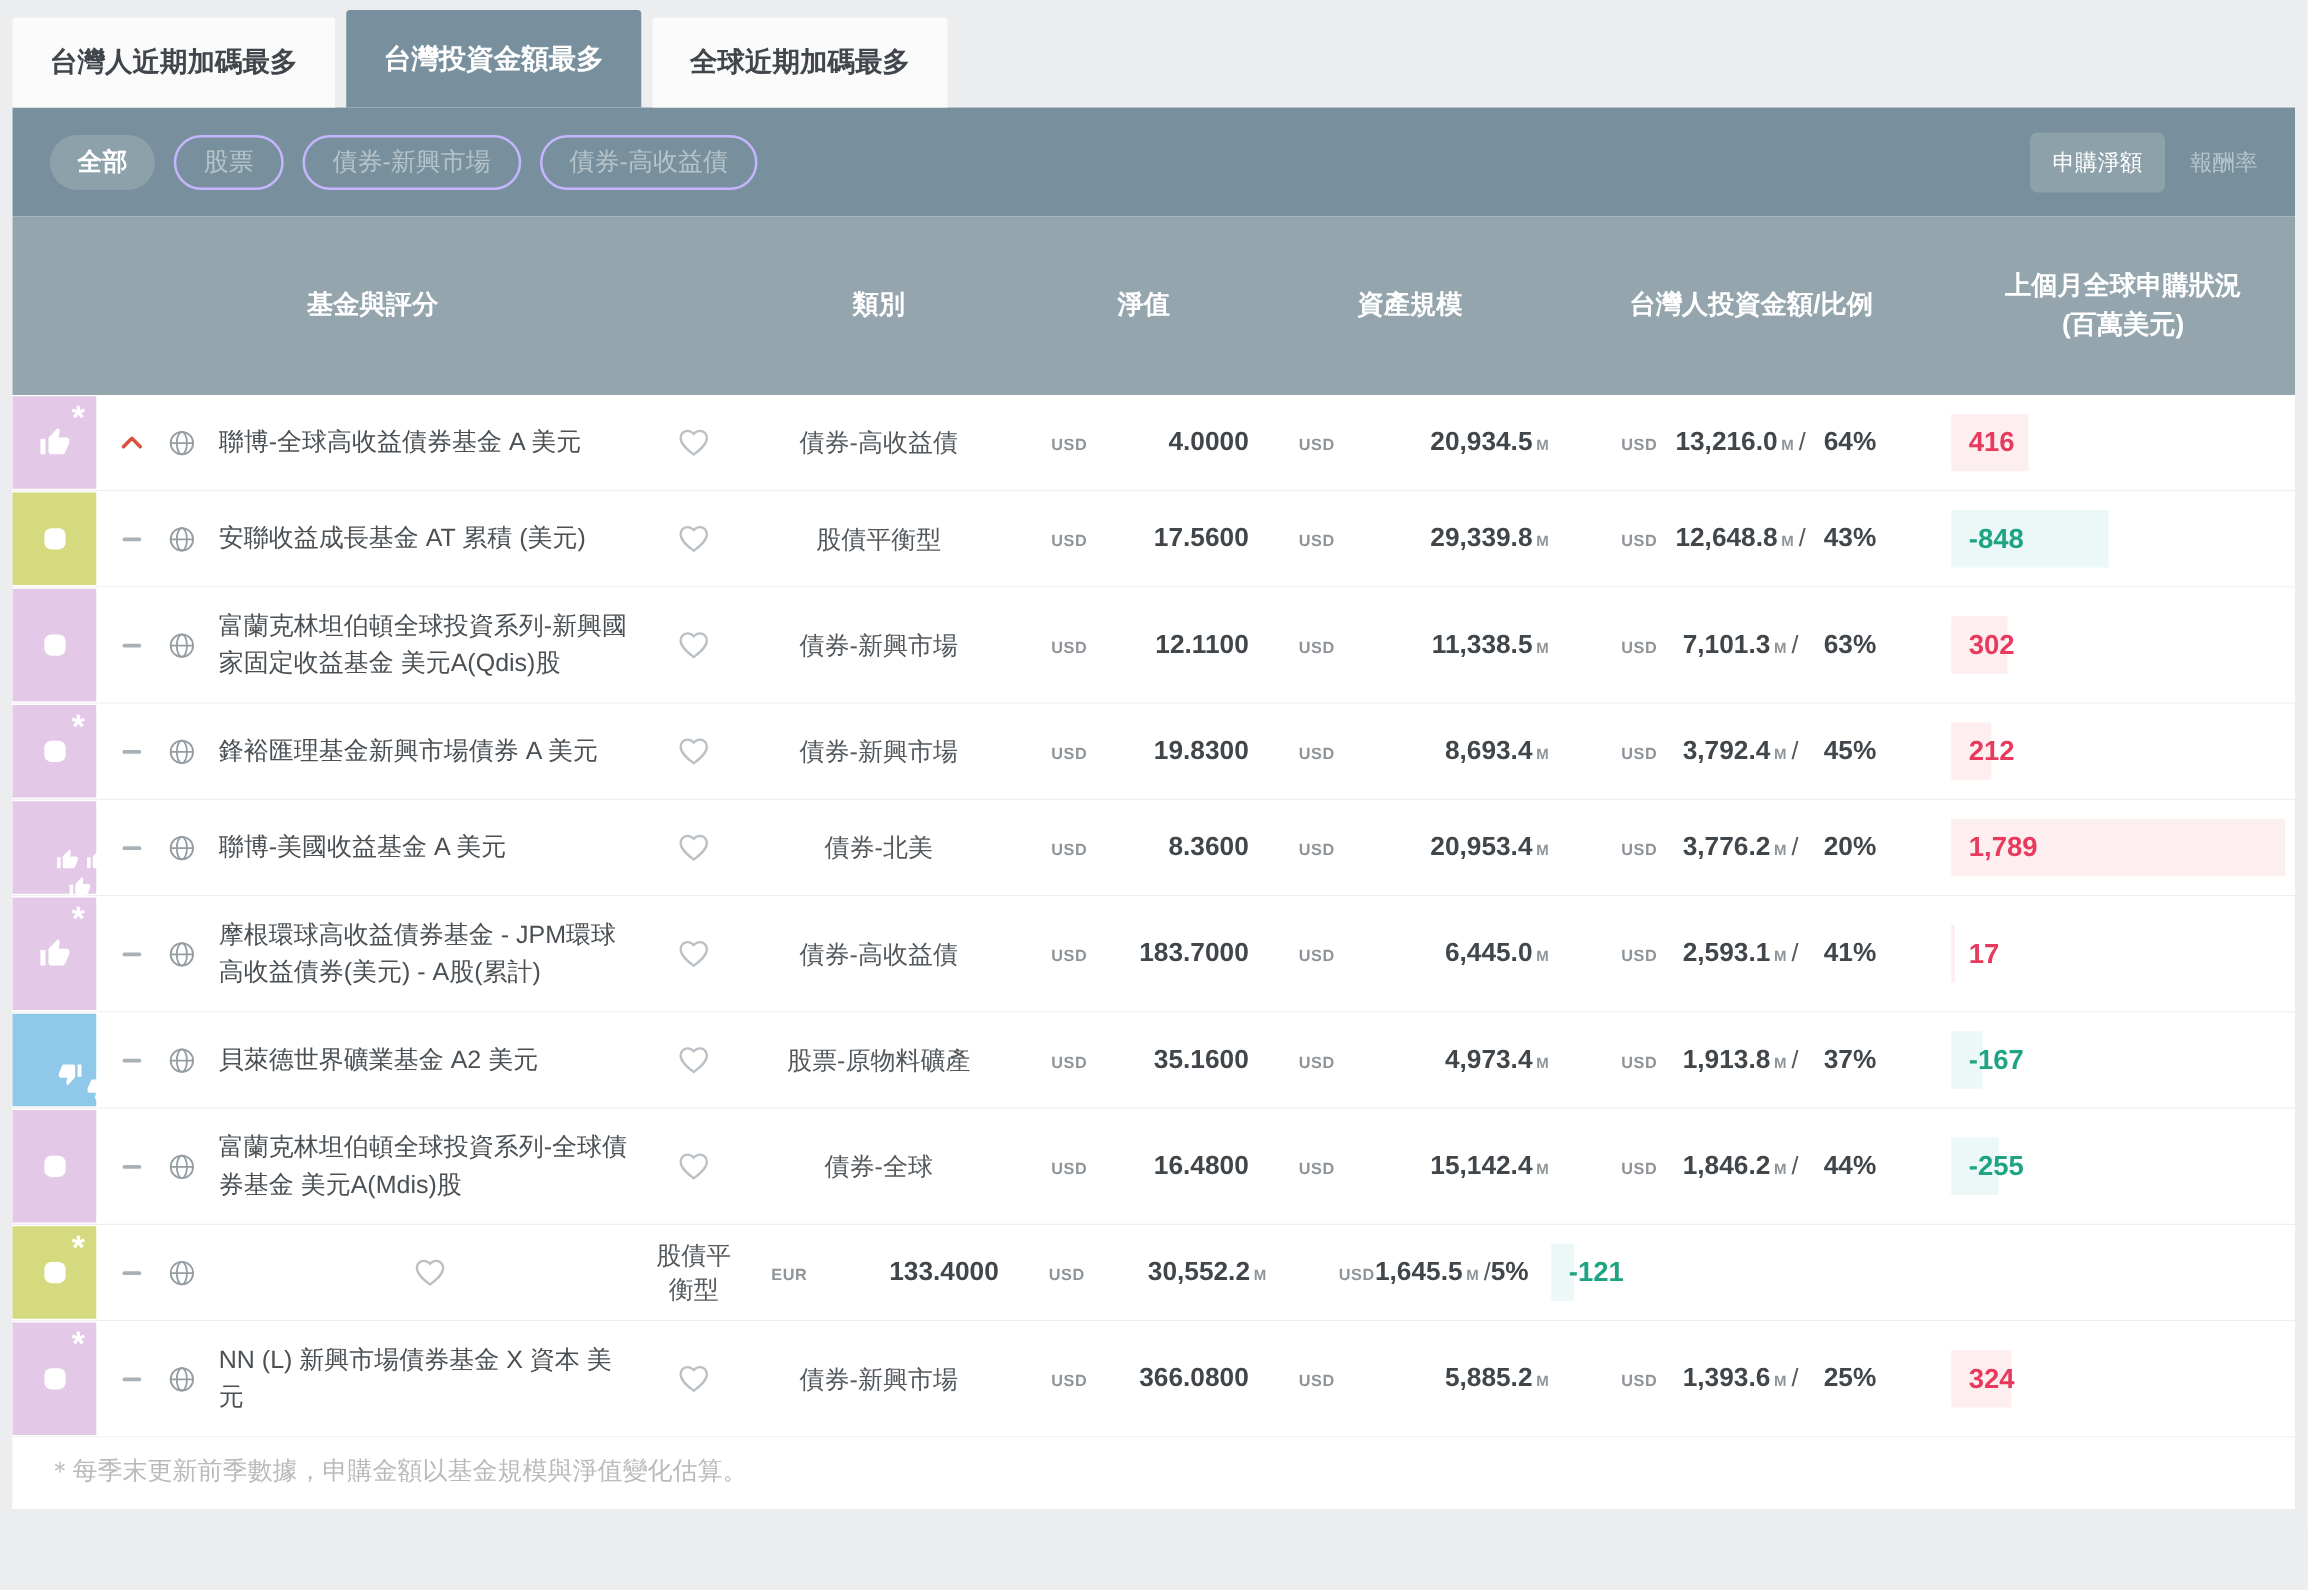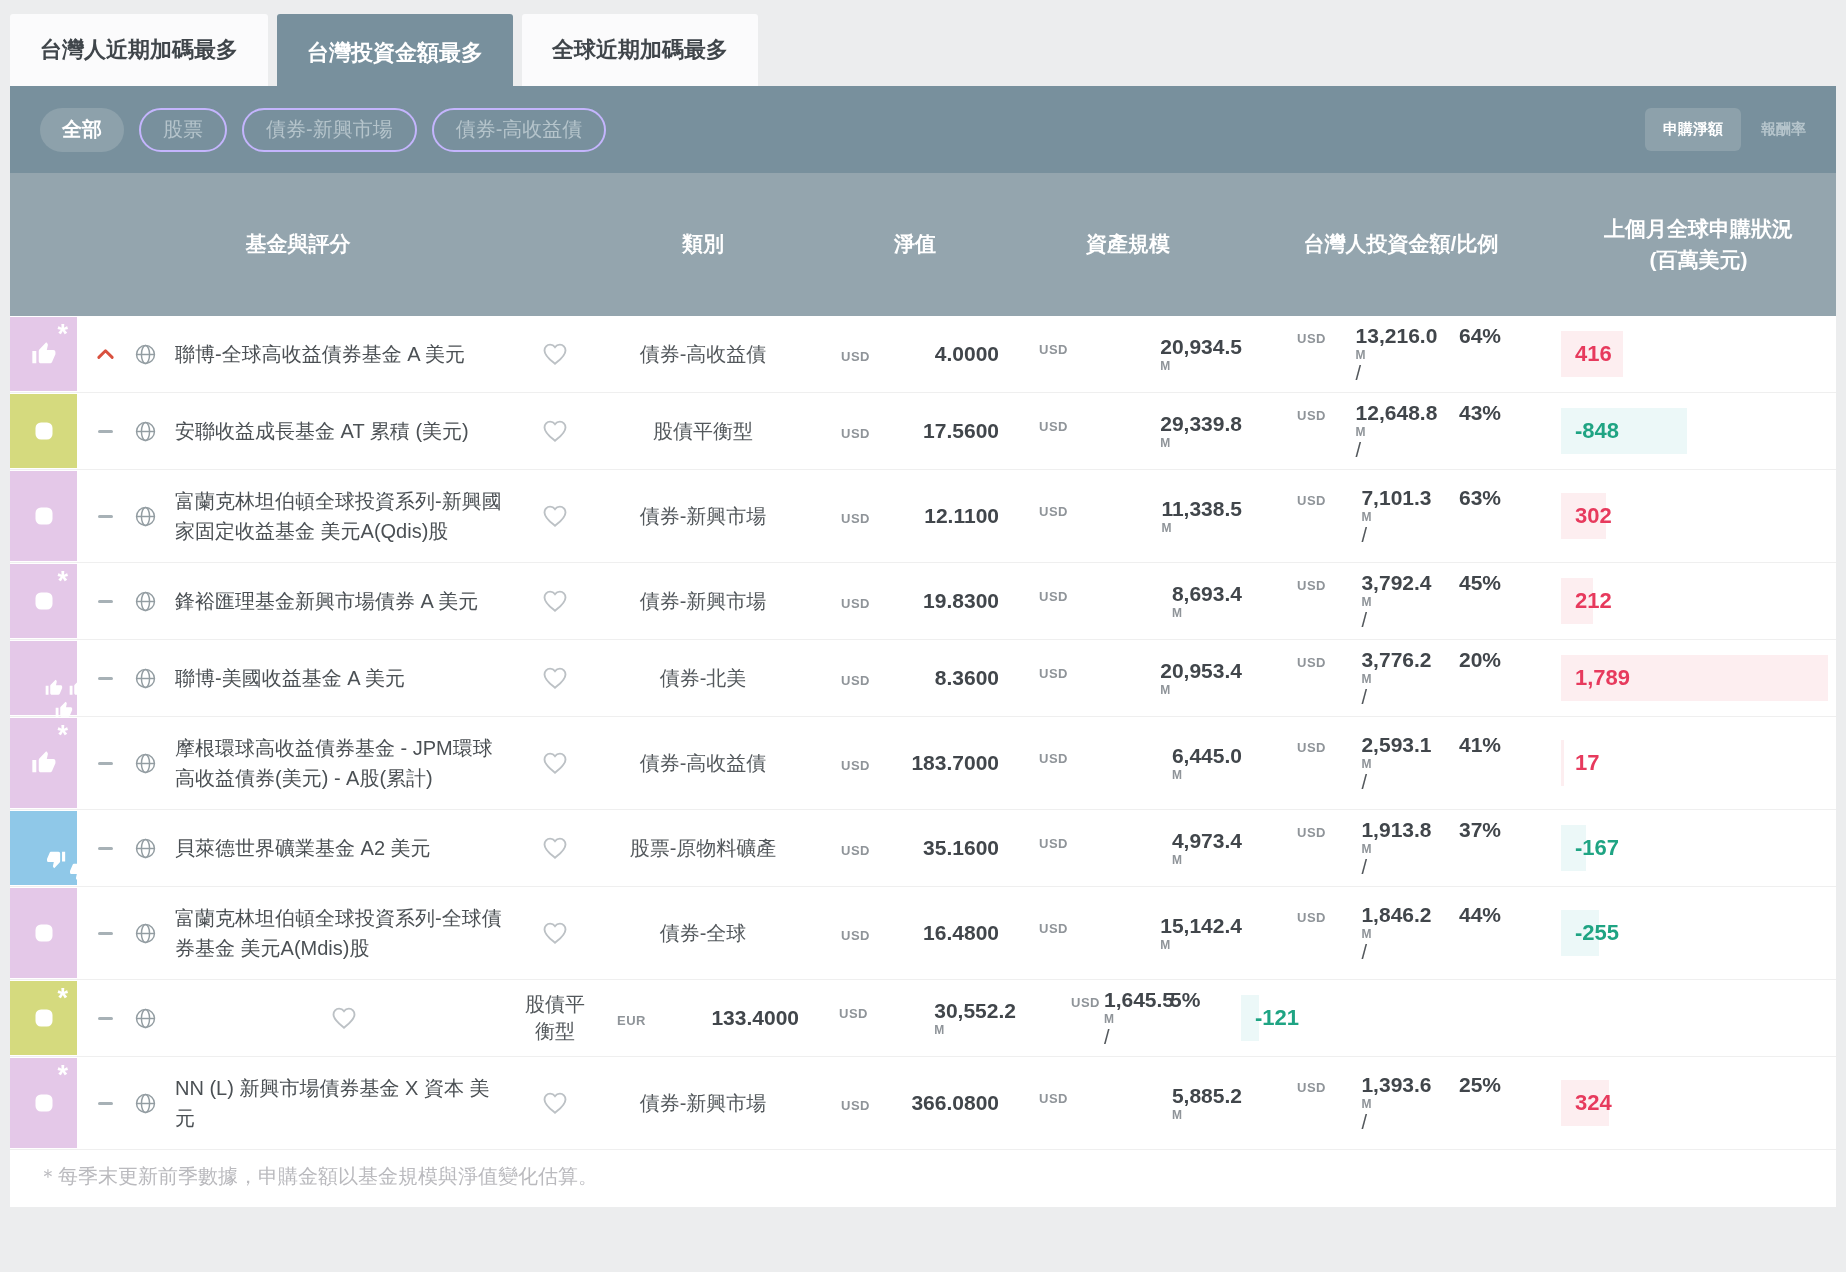--- a/index.html
+++ b/index.html
@@ -10,41 +10,41 @@
     --trend-up:#d9513f; --page-bg:#ecedee;
   }
   *{box-sizing:border-box;}
   html,body{margin:0;padding:0;}
   body{
     width:1846px;height:1272px;overflow:hidden;background:var(--page-bg);
     font-family:"Liberation Sans","DejaVu Sans",sans-serif;color:#41464b;
   }
   .page{padding:14px 10px 10px 10px;}
   
-  .tabs{display:flex;gap:9px;height:72px;}
+  .tabs{display:flex;align-items:flex-end;gap:9px;height:72px;}
   .tab{
     background:#fbfbfc;color:#40464b;font-weight:bold;font-size:22px;
     height:72px;display:flex;align-items:center;padding:0 30px;
     border-radius:3px 3px 0 0;cursor:pointer;white-space:nowrap;
   }
   .tab.active{background:var(--bar-dark);color:#fff;height:78px;}
   
   .panel{background:#fff;}
   .filterbar{
     background:var(--bar-dark);height:87px;display:flex;align-items:center;
     padding:0 30px;gap:15px;
   }
   .chip{
     height:44px;border-radius:22px;display:flex;align-items:center;
     padding:16px 22px;font-size:20px;cursor:pointer;white-space:nowrap;
   }
   .chip.selected{background:var(--chip-sel);color:#fff;font-weight:bold;}
   .chip.outline{border:2px solid #c4b5fd;color:#b5c4cb;background:transparent;}
   .toggle{margin-left:auto;display:flex;align-items:center;gap:20px;}
-  .toggle .opt{font-size:15px;font-weight:bold;cursor:pointer;white-space:nowrap;}
+  .toggle .opt{font-size:18px;font-weight:normal;cursor:pointer;white-space:nowrap;}
   .toggle .opt.selected{background:var(--chip-sel);color:#fff;padding:12px 18px;border-radius:6px;}
   .toggle .opt.plain{color:#b5c4cb;}
   
   .grid{display:grid;grid-template-columns:67px 56px 36px 350px 72px 224px 200px 226px 320px 1fr;}
   
   .thead{background:var(--header-bg);height:143px;align-items:center;color:#fff;font-weight:bold;font-size:21px;}
   .thead .h{text-align:center;line-height:1.45;}
   .h-fund{grid-column:2/5;}
   .h-cat{grid-column:6;}
   .h-nav{grid-column:7;}
@@ -84,21 +84,21 @@
   .heart svg{width:28px;height:28px;}
   .cat{font-size:20px;color:#53585c;text-align:center;}
   .moneycell{display:flex;align-items:baseline;}
   .nav-c{justify-content:space-between;padding-left:26px;padding-right:16px;}
   .aum-c{justify-content:space-between;padding-left:24px;padding-right:2px;}
   .inv-c{justify-content:space-between;padding-left:56px;padding-right:44px;}
   .cur{font-size:13px;color:#8f9499;font-weight:bold;letter-spacing:.5px;}
   .val{font-size:21px;font-weight:bold;color:#41464b;}
   .m{font-size:12px;color:#8f9499;font-weight:bold;margin-left:3px;}
   .slash{font-size:20px;color:#53585c;margin-left:4px;font-weight:normal;}
-  .valwrap{display:flex;align-items:baseline;flex-direction:column;}
+  .valwrap{display:flex;align-items:baseline;}
   .pct{font-size:21px;font-weight:bold;color:#41464b;min-width:58px;text-align:left;}
   .net{position:relative;align-self:stretch;display:flex;align-items:center;}
   .net-bar{position:absolute;left:0;top:50%;transform:translateY(-50%);height:46px;}
   .net-bar.pos{background:var(--net-pos-bg);}
   .net-bar.neg{background:var(--net-neg-bg);}
   .net-val{position:relative;margin-left:14px;font-size:22px;font-weight:bold;}
   .net-val.pos{color:var(--net-pos-text);}
   .net-val.neg{color:var(--net-neg-text);}
   
   .footnote{background:#fff;padding:13px 28px 17px 28px;font-size:20px;color:#bababe;}

